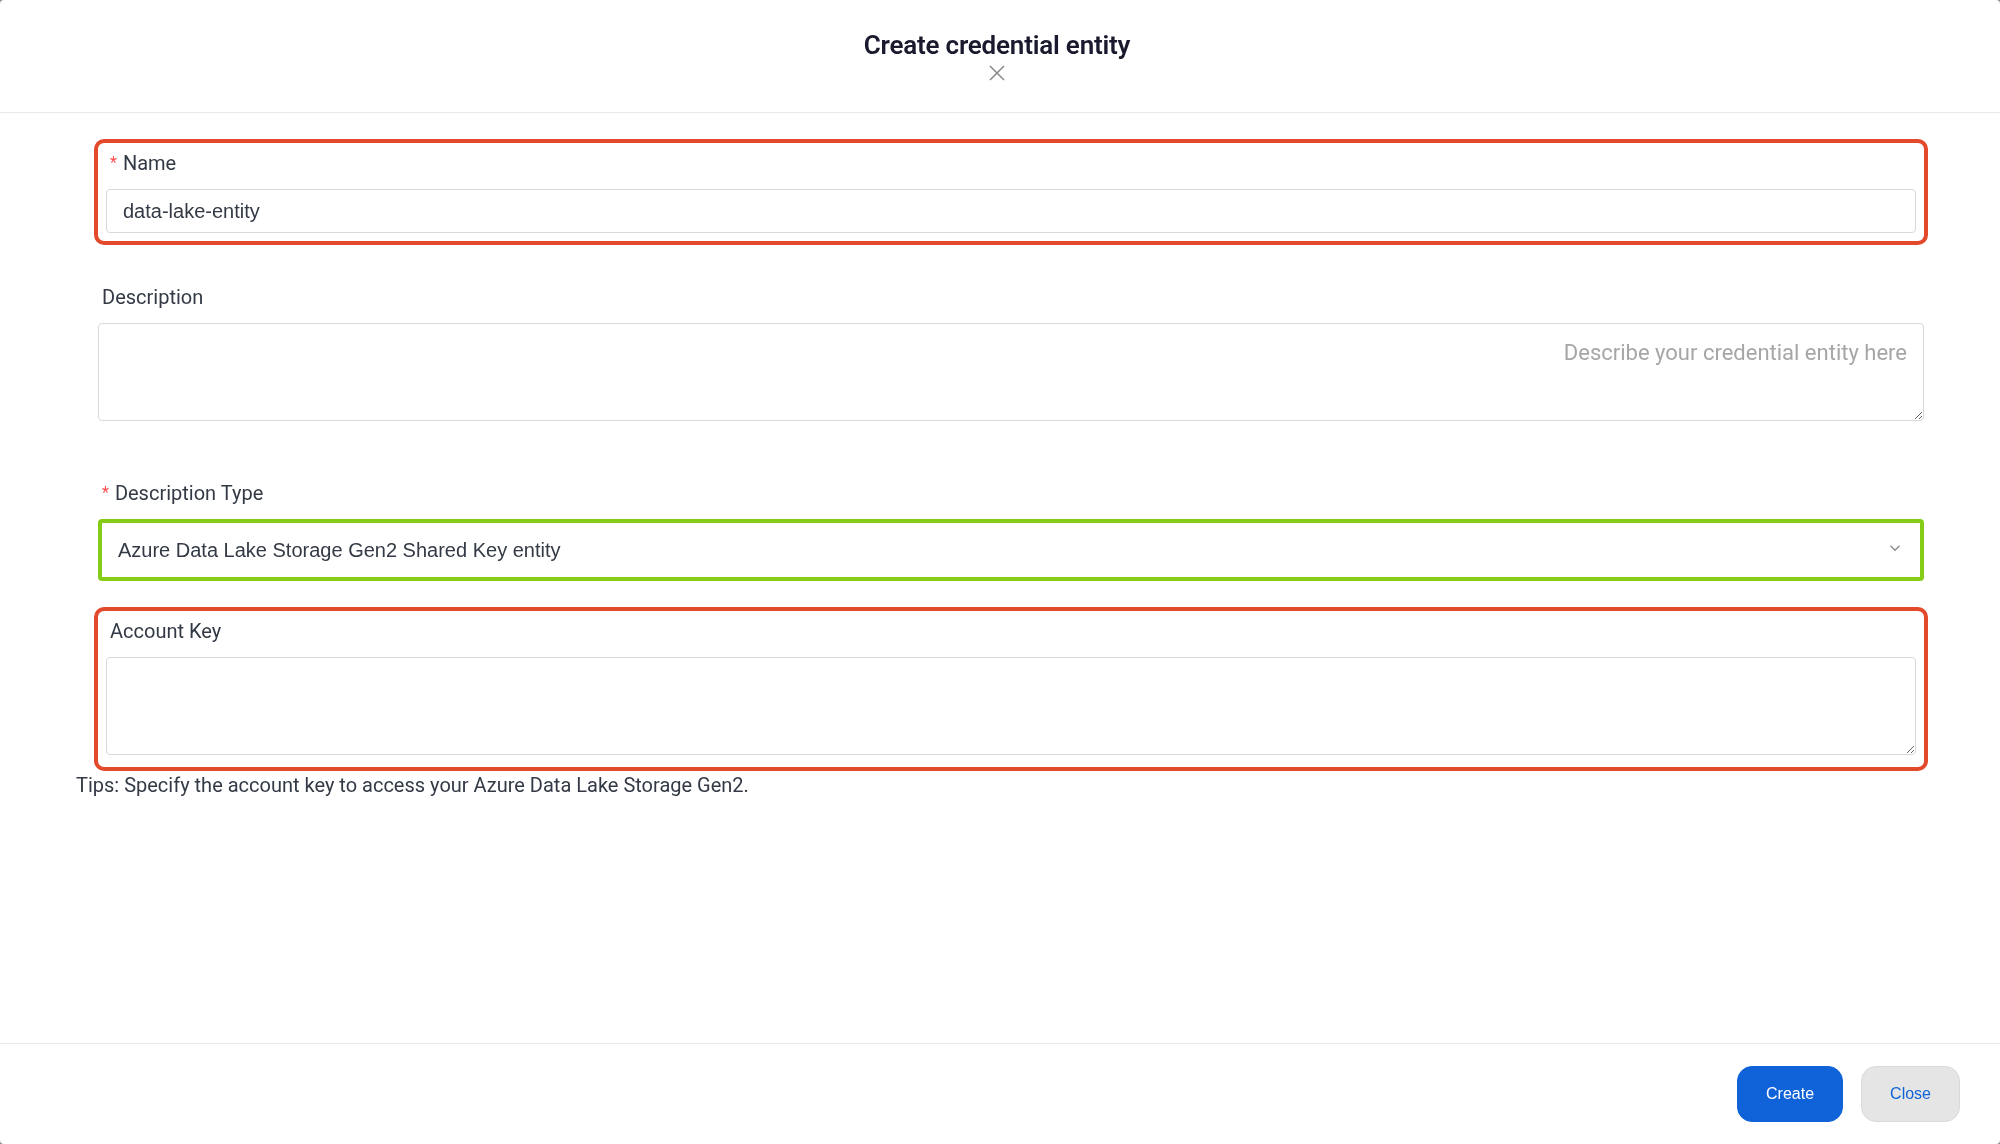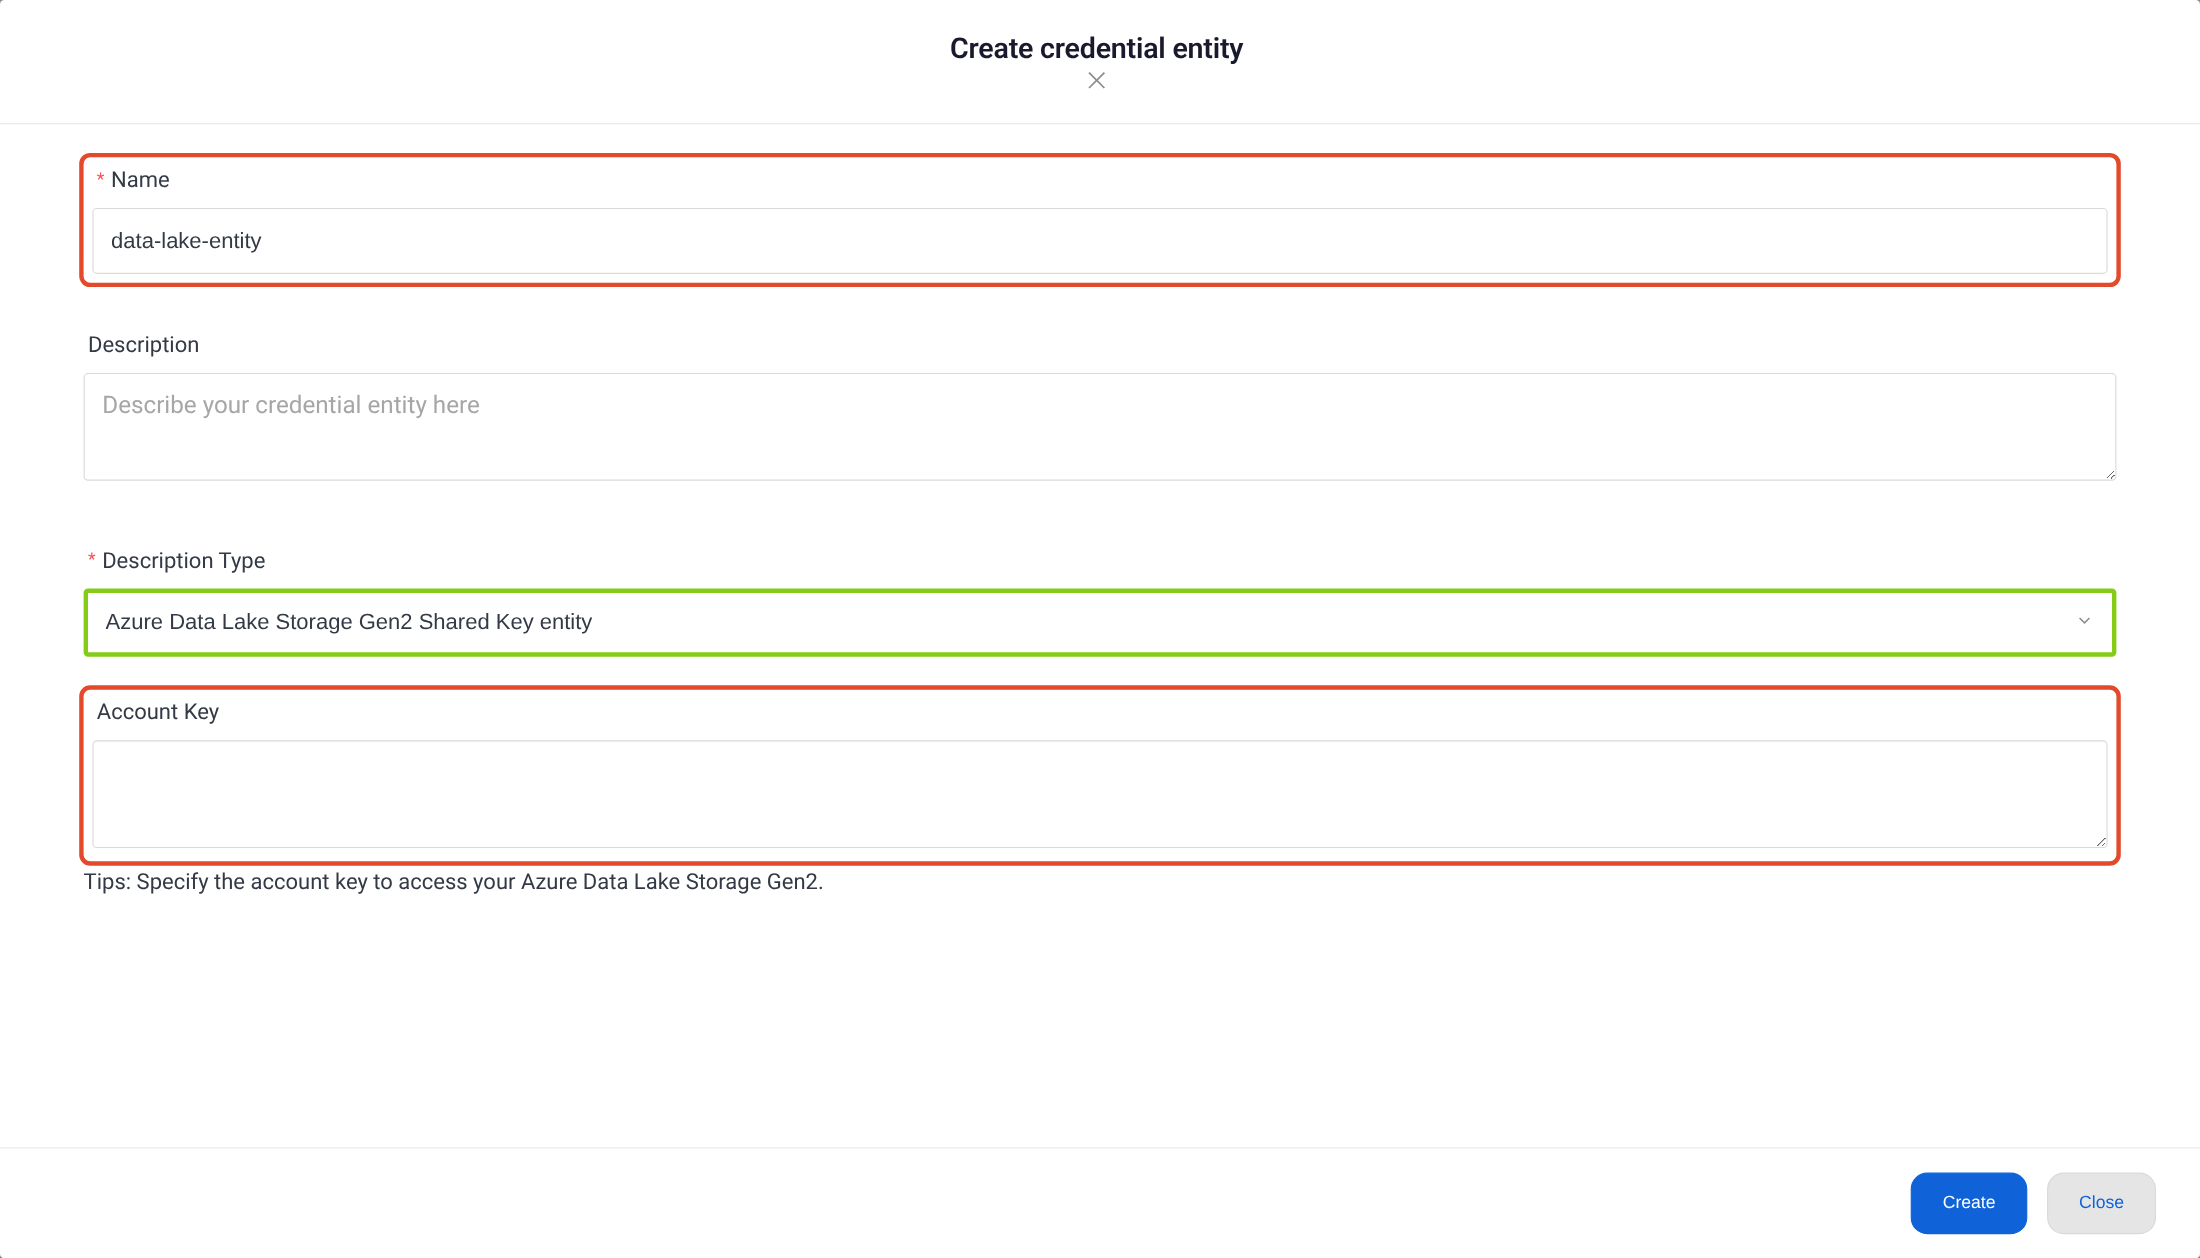--- a/index.html
+++ b/index.html
@@ -46,20 +46,21 @@
     }
     .close-btn svg { width: 24px; height: 24px; }
     .modal-body {
       flex: 1;
       padding: 24px 72px 24px 72px;
       overflow: auto;
     }
     .form-group {
       margin-bottom: 18px;
       padding: 8px;
+      margin-left: 22px;
     }
     .highlighted {
       border: 4px solid #e24a2b;
       border-radius: 10px;
       padding: 8px 8px 8px 8px;
     }
     .form-label {
       display: block;
       font-size: 20px;
       color: #333a45;
@@ -69,37 +70,38 @@
     .required::before {
       content: "*";
       color: #ff4d4f;
       margin-right: 6px;
       font-size: 16px;
       position: relative;
       top: -2px;
     }
     .text-input {
       width: 100%;
-      height: 60px;
+      height: 44px;
       border: 1px solid #d9d9d9;
       border-radius: 4px;
       padding: 0 16px;
       font-size: 20px;
       color: #333a45;
     }
     .text-input::placeholder { color: #a6a6a6; }
     .textarea-input {
       width: 100%;
       border: 1px solid #d9d9d9;
       border-radius: 4px;
       padding: 16px;
       font-size: 22px;
       color: #333a45;
       resize: both;
       font-family: inherit;
+      text-align: right;
     }
     .textarea-input::placeholder { color: #a6a6a6; }
     .textarea-desc { height: 98px; }
     .textarea-key { height: 98px; }
     .select-wrap {
       position: relative;
       width: 100%;
     }
     .select-input {
       width: 100%;

